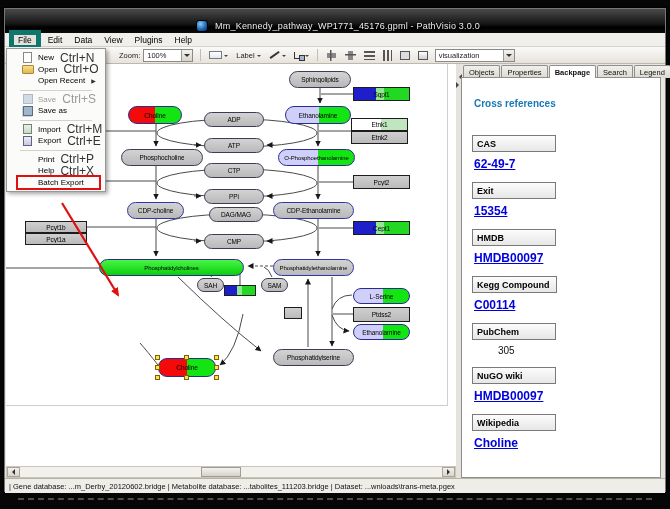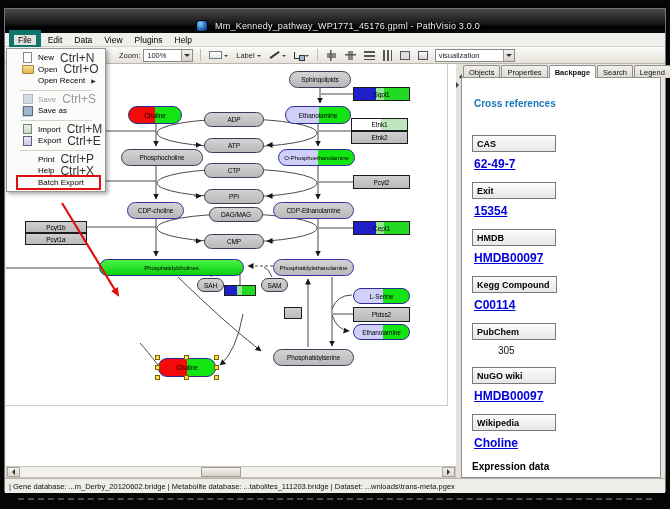--- a/index.html
+++ b/index.html
@@ -423,21 +423,20 @@
       <div id="bp-heading">Cross references</div>
       <div id="bp-sections">
           <div class="bp-sec"><div class="bp-box">CAS</div><div class="bp-link">62-49-7</div></div>
           <div class="bp-sec"><div class="bp-box">Exit</div><div class="bp-link">15354</div></div>
           <div class="bp-sec"><div class="bp-box">HMDB</div><div class="bp-link">HMDB00097</div></div>
           <div class="bp-sec"><div class="bp-box">Kegg Compound</div><div class="bp-link">C00114</div></div>
           <div class="bp-sec"><div class="bp-box">PubChem</div><div class="bp-val">305</div></div>
           <div class="bp-sec"><div class="bp-box">NuGO wiki</div><div class="bp-link">HMDB00097</div></div>
           <div class="bp-sec"><div class="bp-box">Wikipedia</div><div class="bp-link">Choline</div></div>
         </div>
-      <div id="bp-footer">Expression data</div>
     </div>
   </div>
 
   <div id="hscroll">
     <div class="sb-btn left">
         <i></i>
       </div>
     <div id="sb-track">
       <div id="sb-thumb"></div>
     </div>

